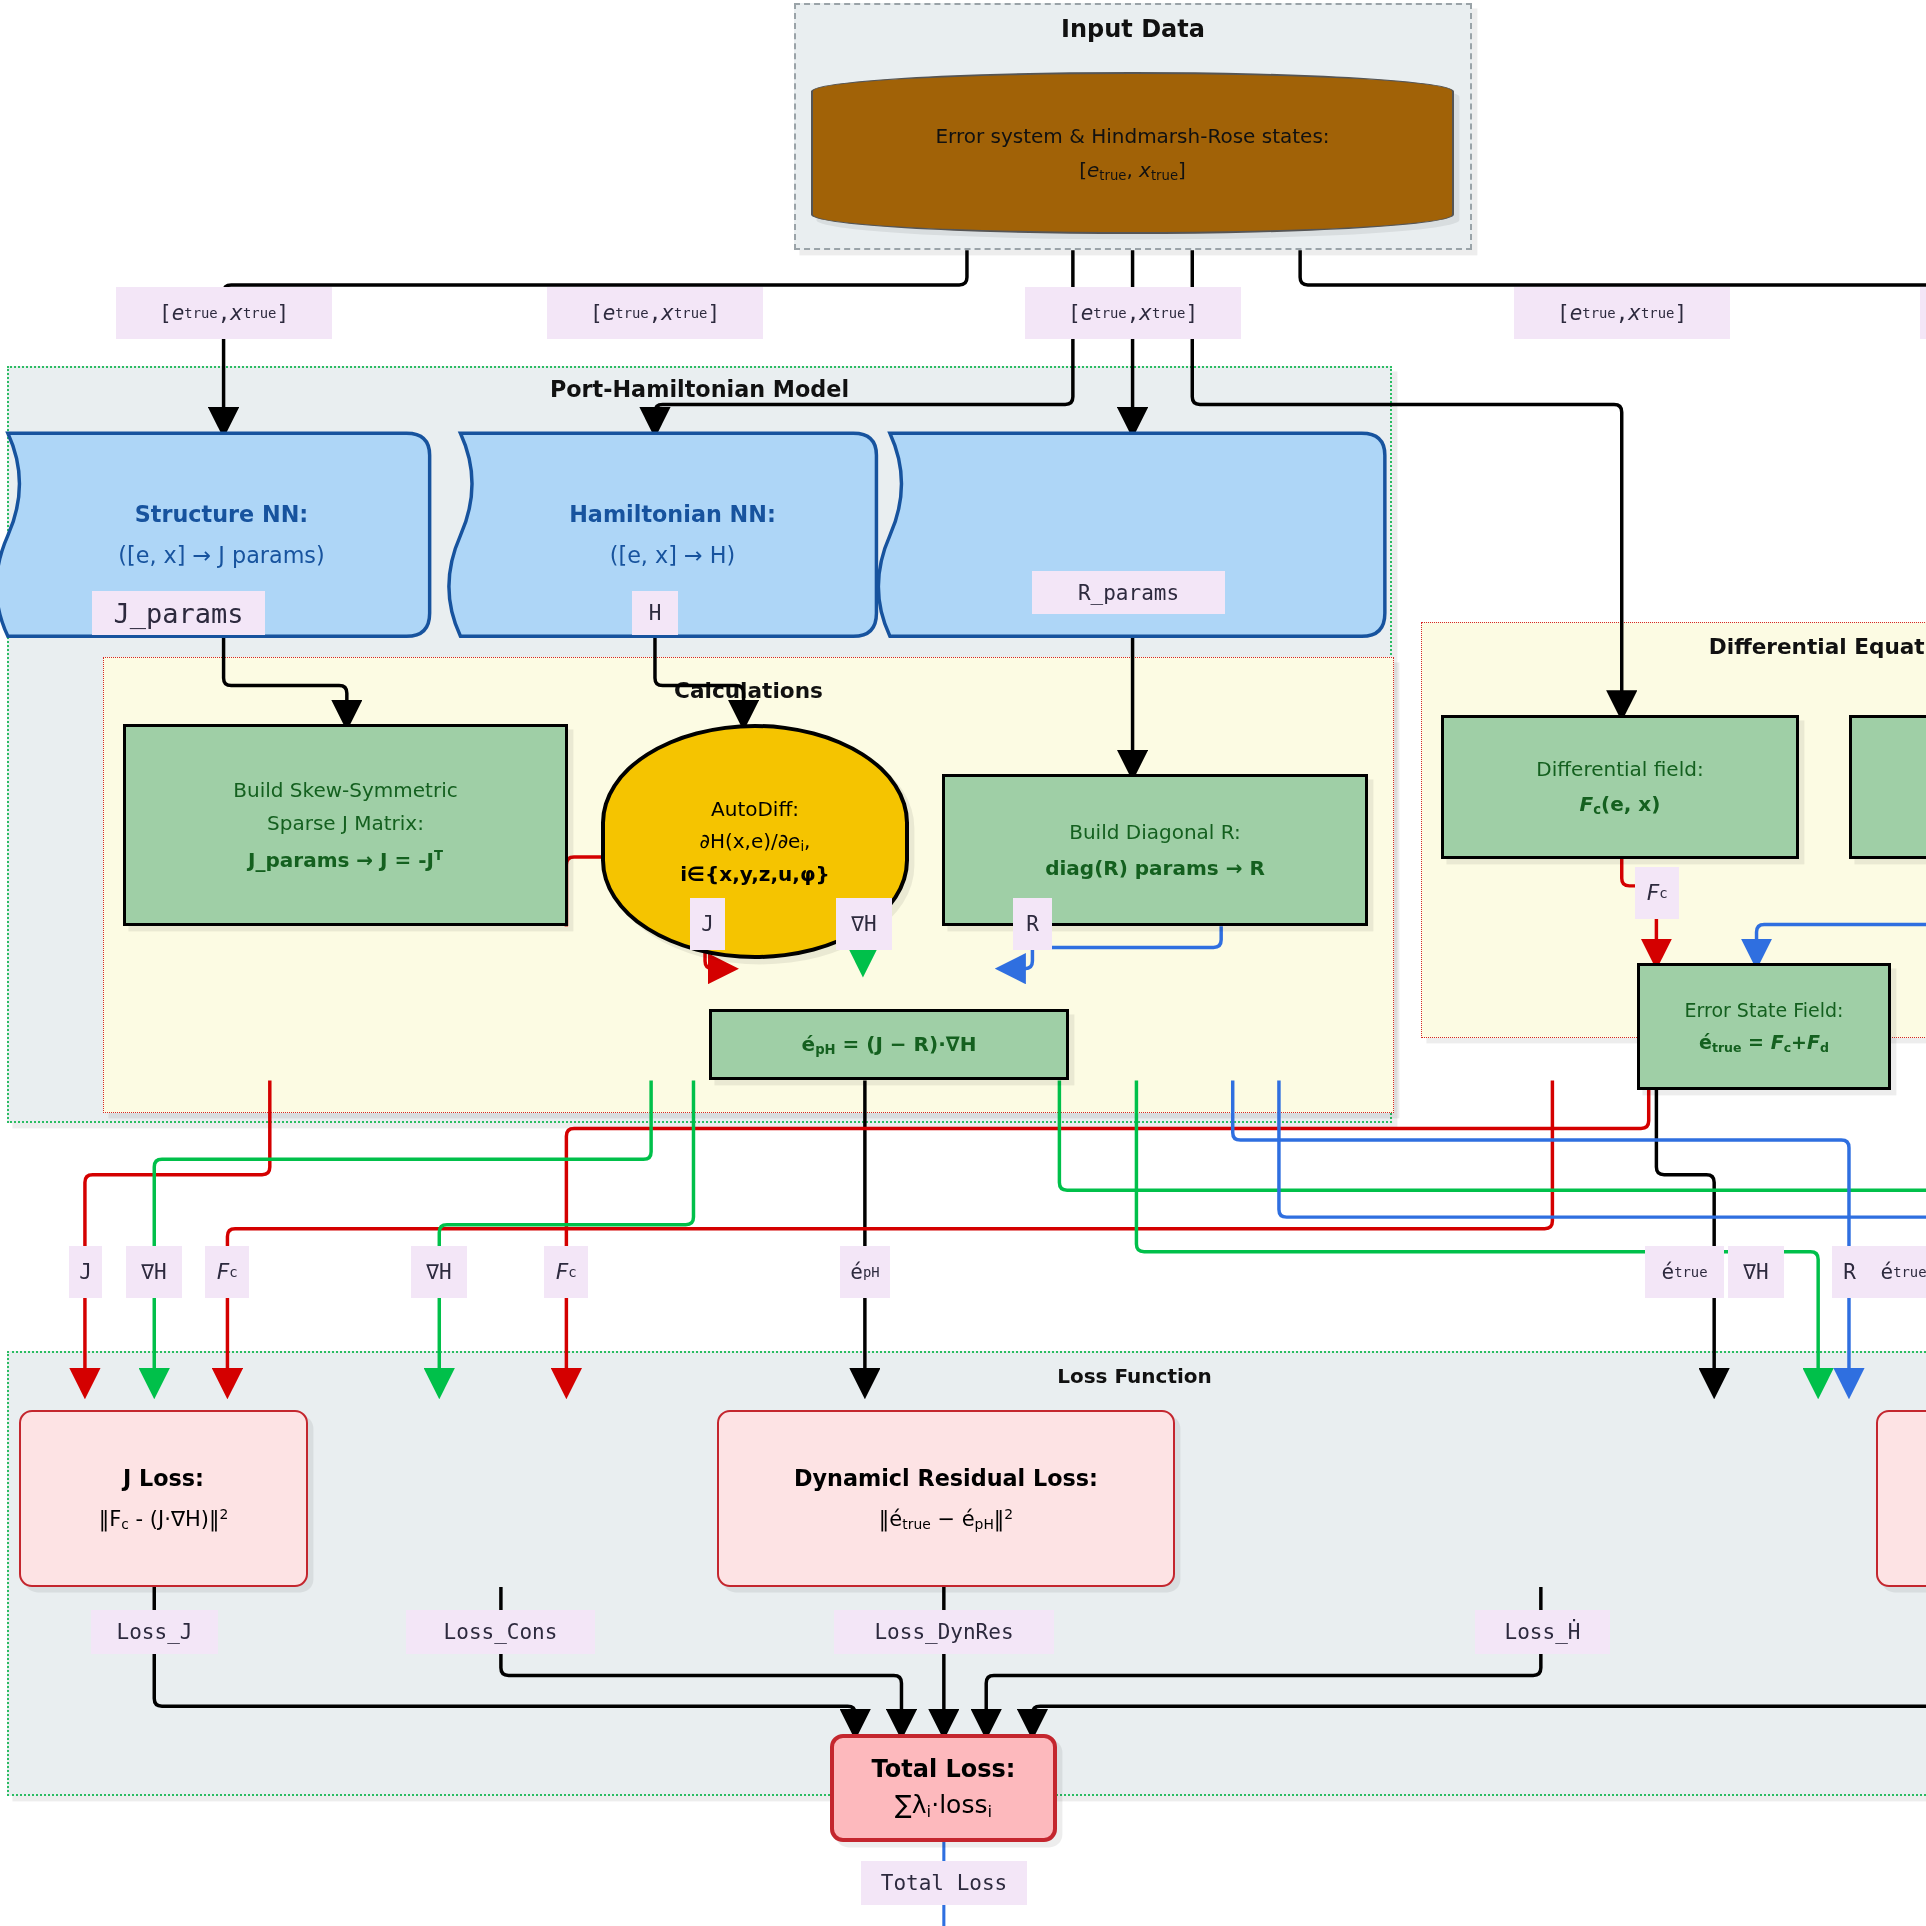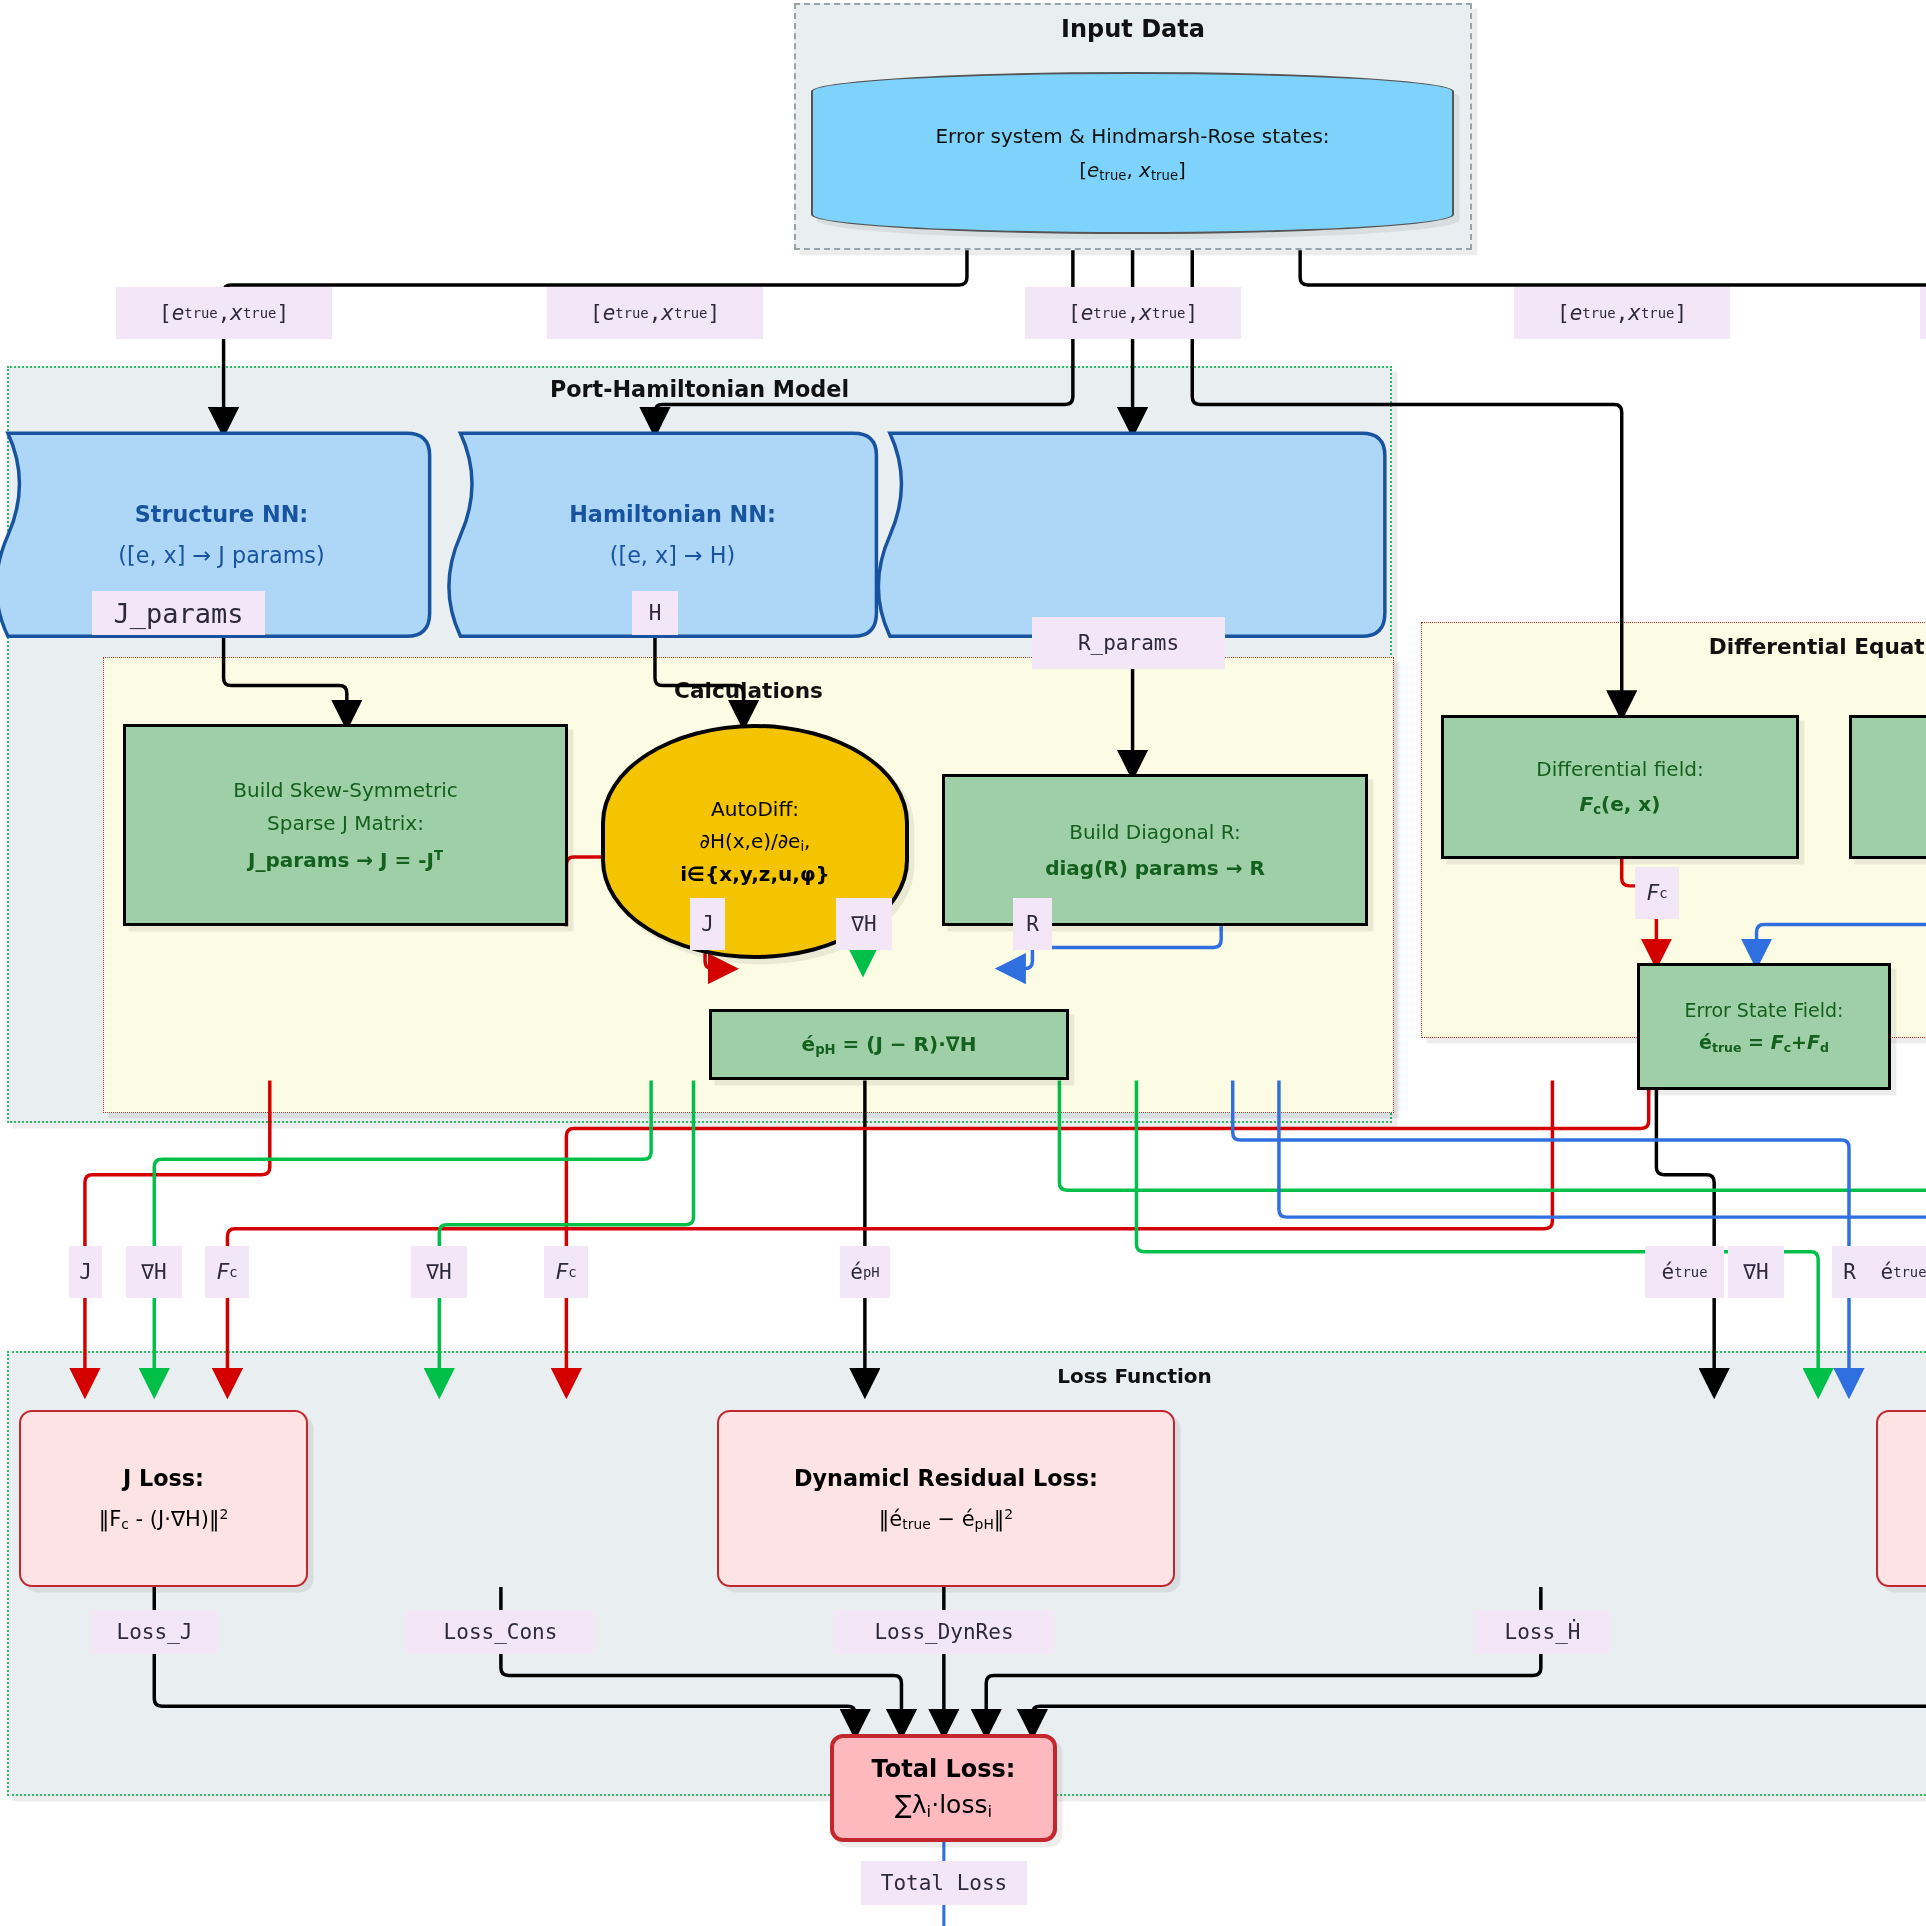--- a/index.html
+++ b/index.html
@@ -14,21 +14,21 @@
               font-family:"DejaVu Sans",sans-serif;}
   .grp-grey{position:absolute;background:#e9eef0;box-sizing:border-box;}
   .grp-grey.dot{border:2.3px dotted #2bbd62;}
   .grp-grey.greydash{border:2.3px dashed #9aa3a8;background:#e9eef0;}
   .grp-yellow{position:absolute;background:#fcfbe3;border:1.9px dotted #d62728;box-sizing:border-box;}
   
   .box-green{background:#9fcfa6;border:3.1px solid #000;color:#14601f;}
   .box-pink{background:#fde3e4;border:2.7px solid #c4262e;border-radius:13px;color:#000;}
   .box-pink.total{background:#fdb9bd;border:4.2px solid #c4262e;border-radius:13px;}
   .ellipse{background:#f5c400;border:4.2px solid #000;border-radius:50%/42%;color:#000;}
-  .cyl{background:#7dd3fc;border:2.7px solid #555;border-radius:50%/12%;color:#111;}
+  .cyl{background:#a16207;border:2.7px solid #555;border-radius:50%/12%;color:#111;}
   .edge-lbl{position:absolute;background:#f3e6f7;color:#2d2a3e;
             font-family:"DejaVu Sans Mono",monospace;display:flex;
             align-items:center;justify-content:center;white-space:nowrap;}
   sub{font-size:.66em;vertical-align:-.22em;}
   sup{font-size:.66em;vertical-align:.5em;}
   i{font-style:italic;}
   .shadow{box-shadow:5.4px 5.4px 0 rgba(0,0,0,.07);}
 </style>
 </head>
 <body>
@@ -261,21 +261,21 @@
       <i>x</i>
       <sub>true</sub>
       <span>]</span>
   </div>
   <div class="edge-lbl" style="left:1920px;top:287px;width:216px;height:52px;font-size:21px;">
     
   </div>
 
   <div class="edge-lbl" style="left:92px;top:591px;width:173px;height:44px;font-size:27px;">J_params</div>
   <div class="edge-lbl" style="left:632px;top:591px;width:46px;height:44px;font-size:21px;">H</div>
-  <div class="edge-lbl" style="left:1032px;top:617px;width:193px;height:52px;font-size:21px;">R_params</div>
+  <div class="edge-lbl" style="left:1032px;top:571px;width:193px;height:43px;font-size:21px;">R_params</div>
 
   <div class="edge-lbl" style="left:690px;top:898px;width:35px;height:52px;font-size:21px;">J</div>
   <div class="edge-lbl" style="left:836px;top:898px;width:56px;height:52px;font-size:21px;">∇H</div>
   <div class="edge-lbl" style="left:1013px;top:898px;width:39px;height:52px;font-size:21px;">R</div>
 
   <div class="edge-lbl" style="left:1635px;top:867px;width:44px;height:52px;font-size:21px;">
     <i>F</i>
       <sub>c</sub>
   </div>
 

